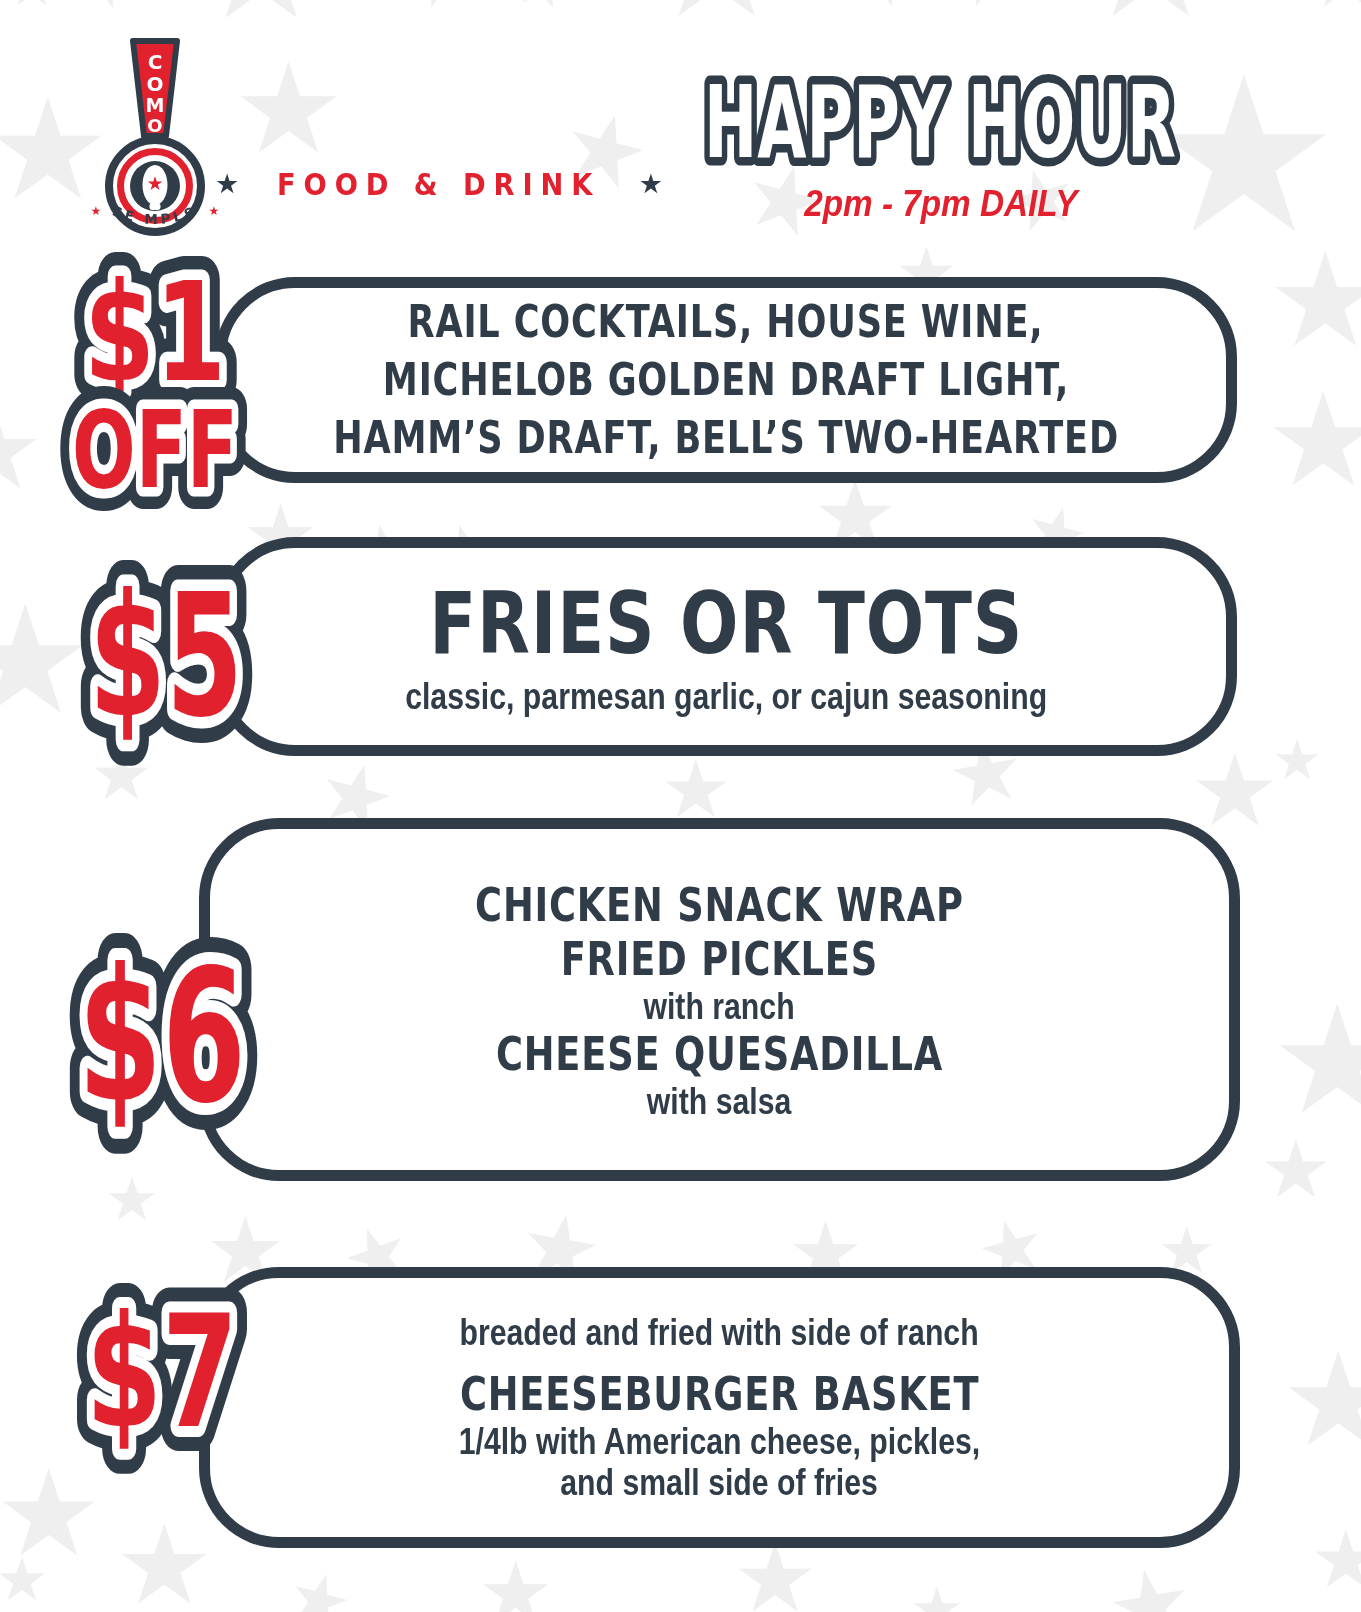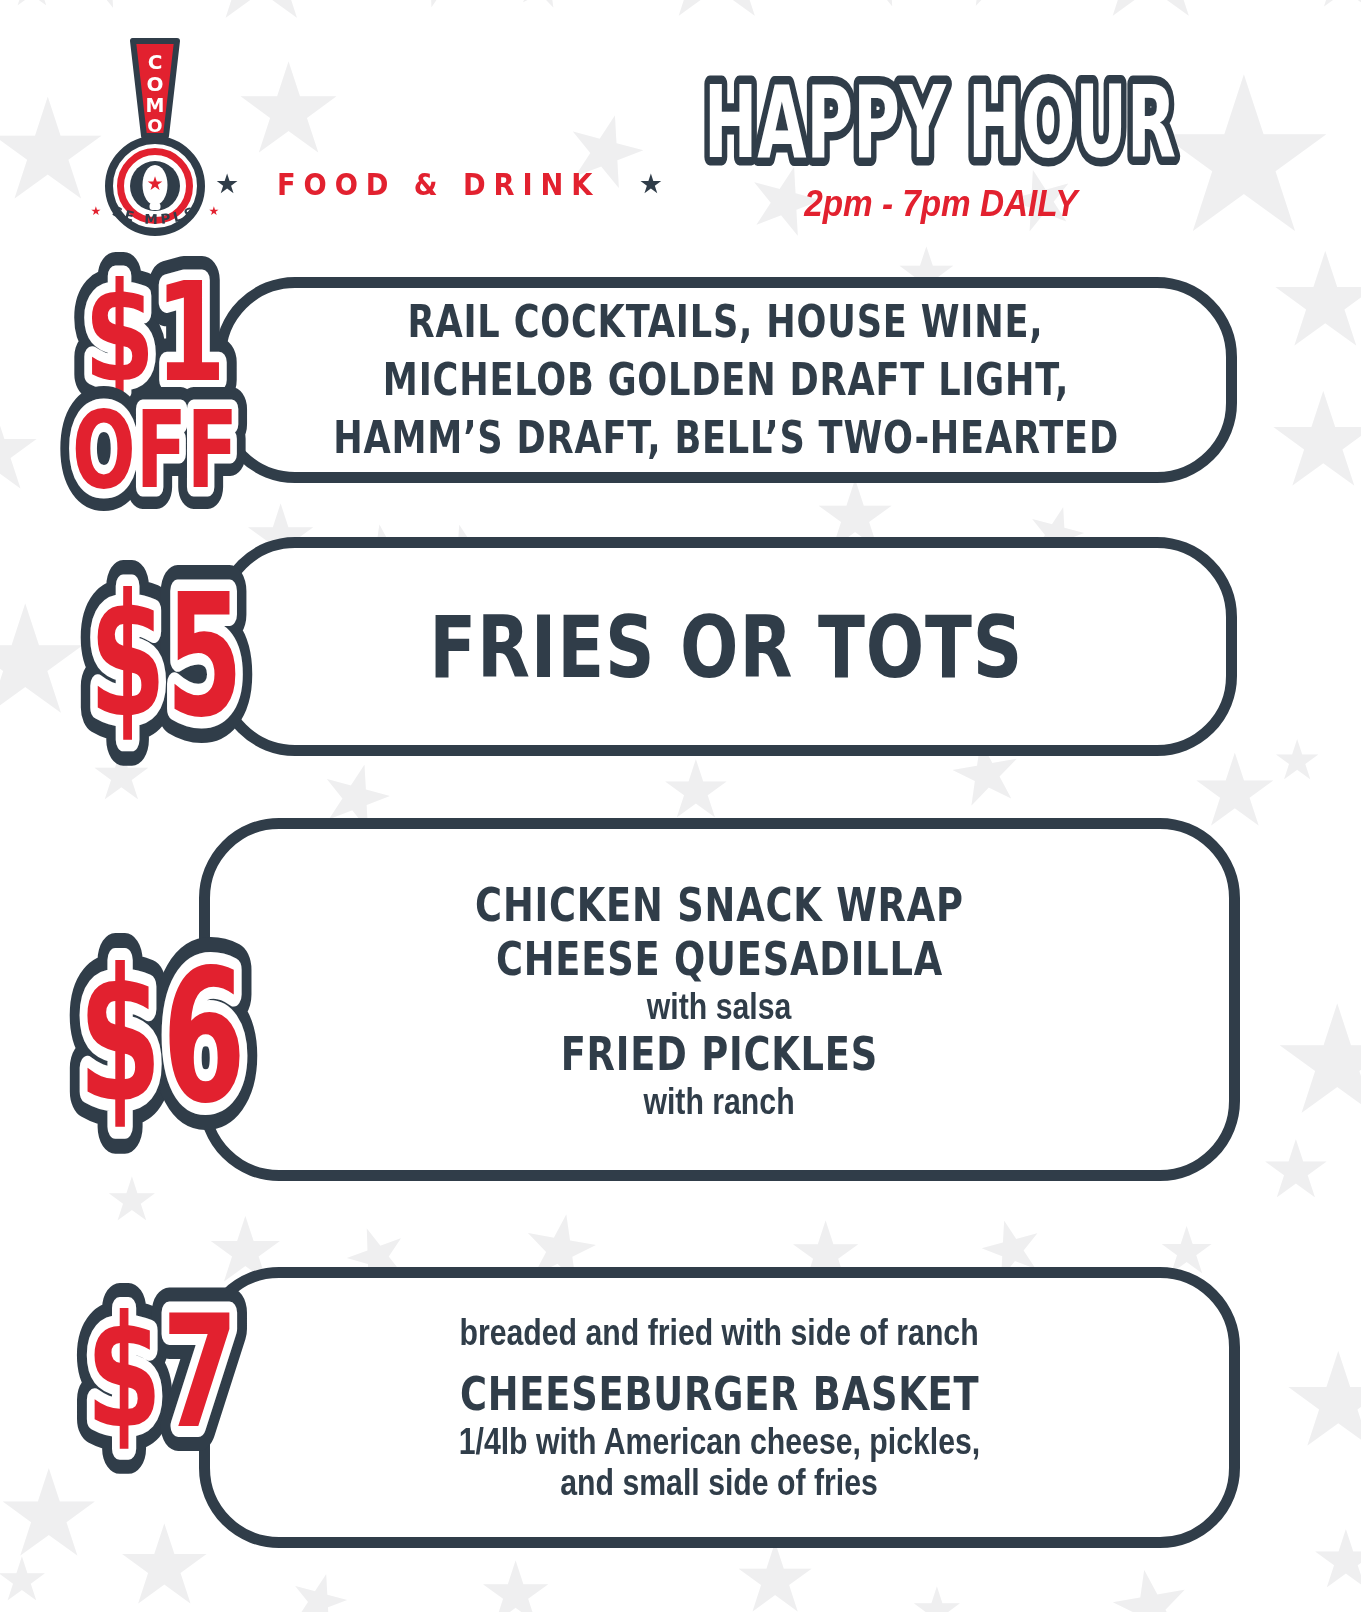--- a/index.html
+++ b/index.html
@@ -168,37 +168,38 @@
   </section>
   <svg class="price p1" viewBox="0 0 195 254">
     <text class="t-outer big" x="97" y="124" textLength="142" lengthAdjust="spacingAndGlyphs">$1</text>
     <text class="t-inner big" x="97" y="124" textLength="142" lengthAdjust="spacingAndGlyphs">$1</text>
     <text class="t-outer off" x="97" y="231" textLength="166" lengthAdjust="spacingAndGlyphs">OFF</text>
     <text class="t-inner off" x="97" y="231" textLength="166" lengthAdjust="spacingAndGlyphs">OFF</text>
   </svg>
 
   <section class="box box2">
     <div class="h h84"><span class="cond">FRIES OR TOTS</span></div>
+    <div class="d"><span class="cond">classic, parmesan garlic, or cajun seasoning</span></div>
   </section>
   <svg class="price p5" viewBox="0 0 180 207">
     <text class="t-outer" x="90" y="165" textLength="154" lengthAdjust="spacingAndGlyphs">$5</text>
     <text class="t-inner" x="90" y="165" textLength="154" lengthAdjust="spacingAndGlyphs">$5</text>
   </svg>
 
   <section class="box box3">
     <div class="mi3">
       <div class="h h46"><span class="cond">CHICKEN SNACK WRAP</span></div>
     </div>
     <div class="mi3">
+      <div class="h h46"><span class="cond">FRIED PICKLES</span></div>
+      <div class="d"><span class="cond">with ranch</span></div>
+    </div>
+    <div class="mi3">
       <div class="h h46"><span class="cond">CHEESE QUESADILLA</span></div>
       <div class="d"><span class="cond">with salsa</span></div>
-    </div>
-    <div class="mi3">
-      <div class="h h46"><span class="cond">FRIED PICKLES</span></div>
-      <div class="d"><span class="cond">with ranch</span></div>
     </div>
   </section>
   <svg class="price p6" viewBox="0 0 200 224">
     <text class="t-outer" x="100" y="180" textLength="168" lengthAdjust="spacingAndGlyphs">$6</text>
     <text class="t-inner" x="100" y="180" textLength="168" lengthAdjust="spacingAndGlyphs">$6</text>
   </svg>
 
   <section class="box box4">
     <div class="mi4">
       <div class="d"><span class="cond">breaded and fried with side of ranch</span></div>

